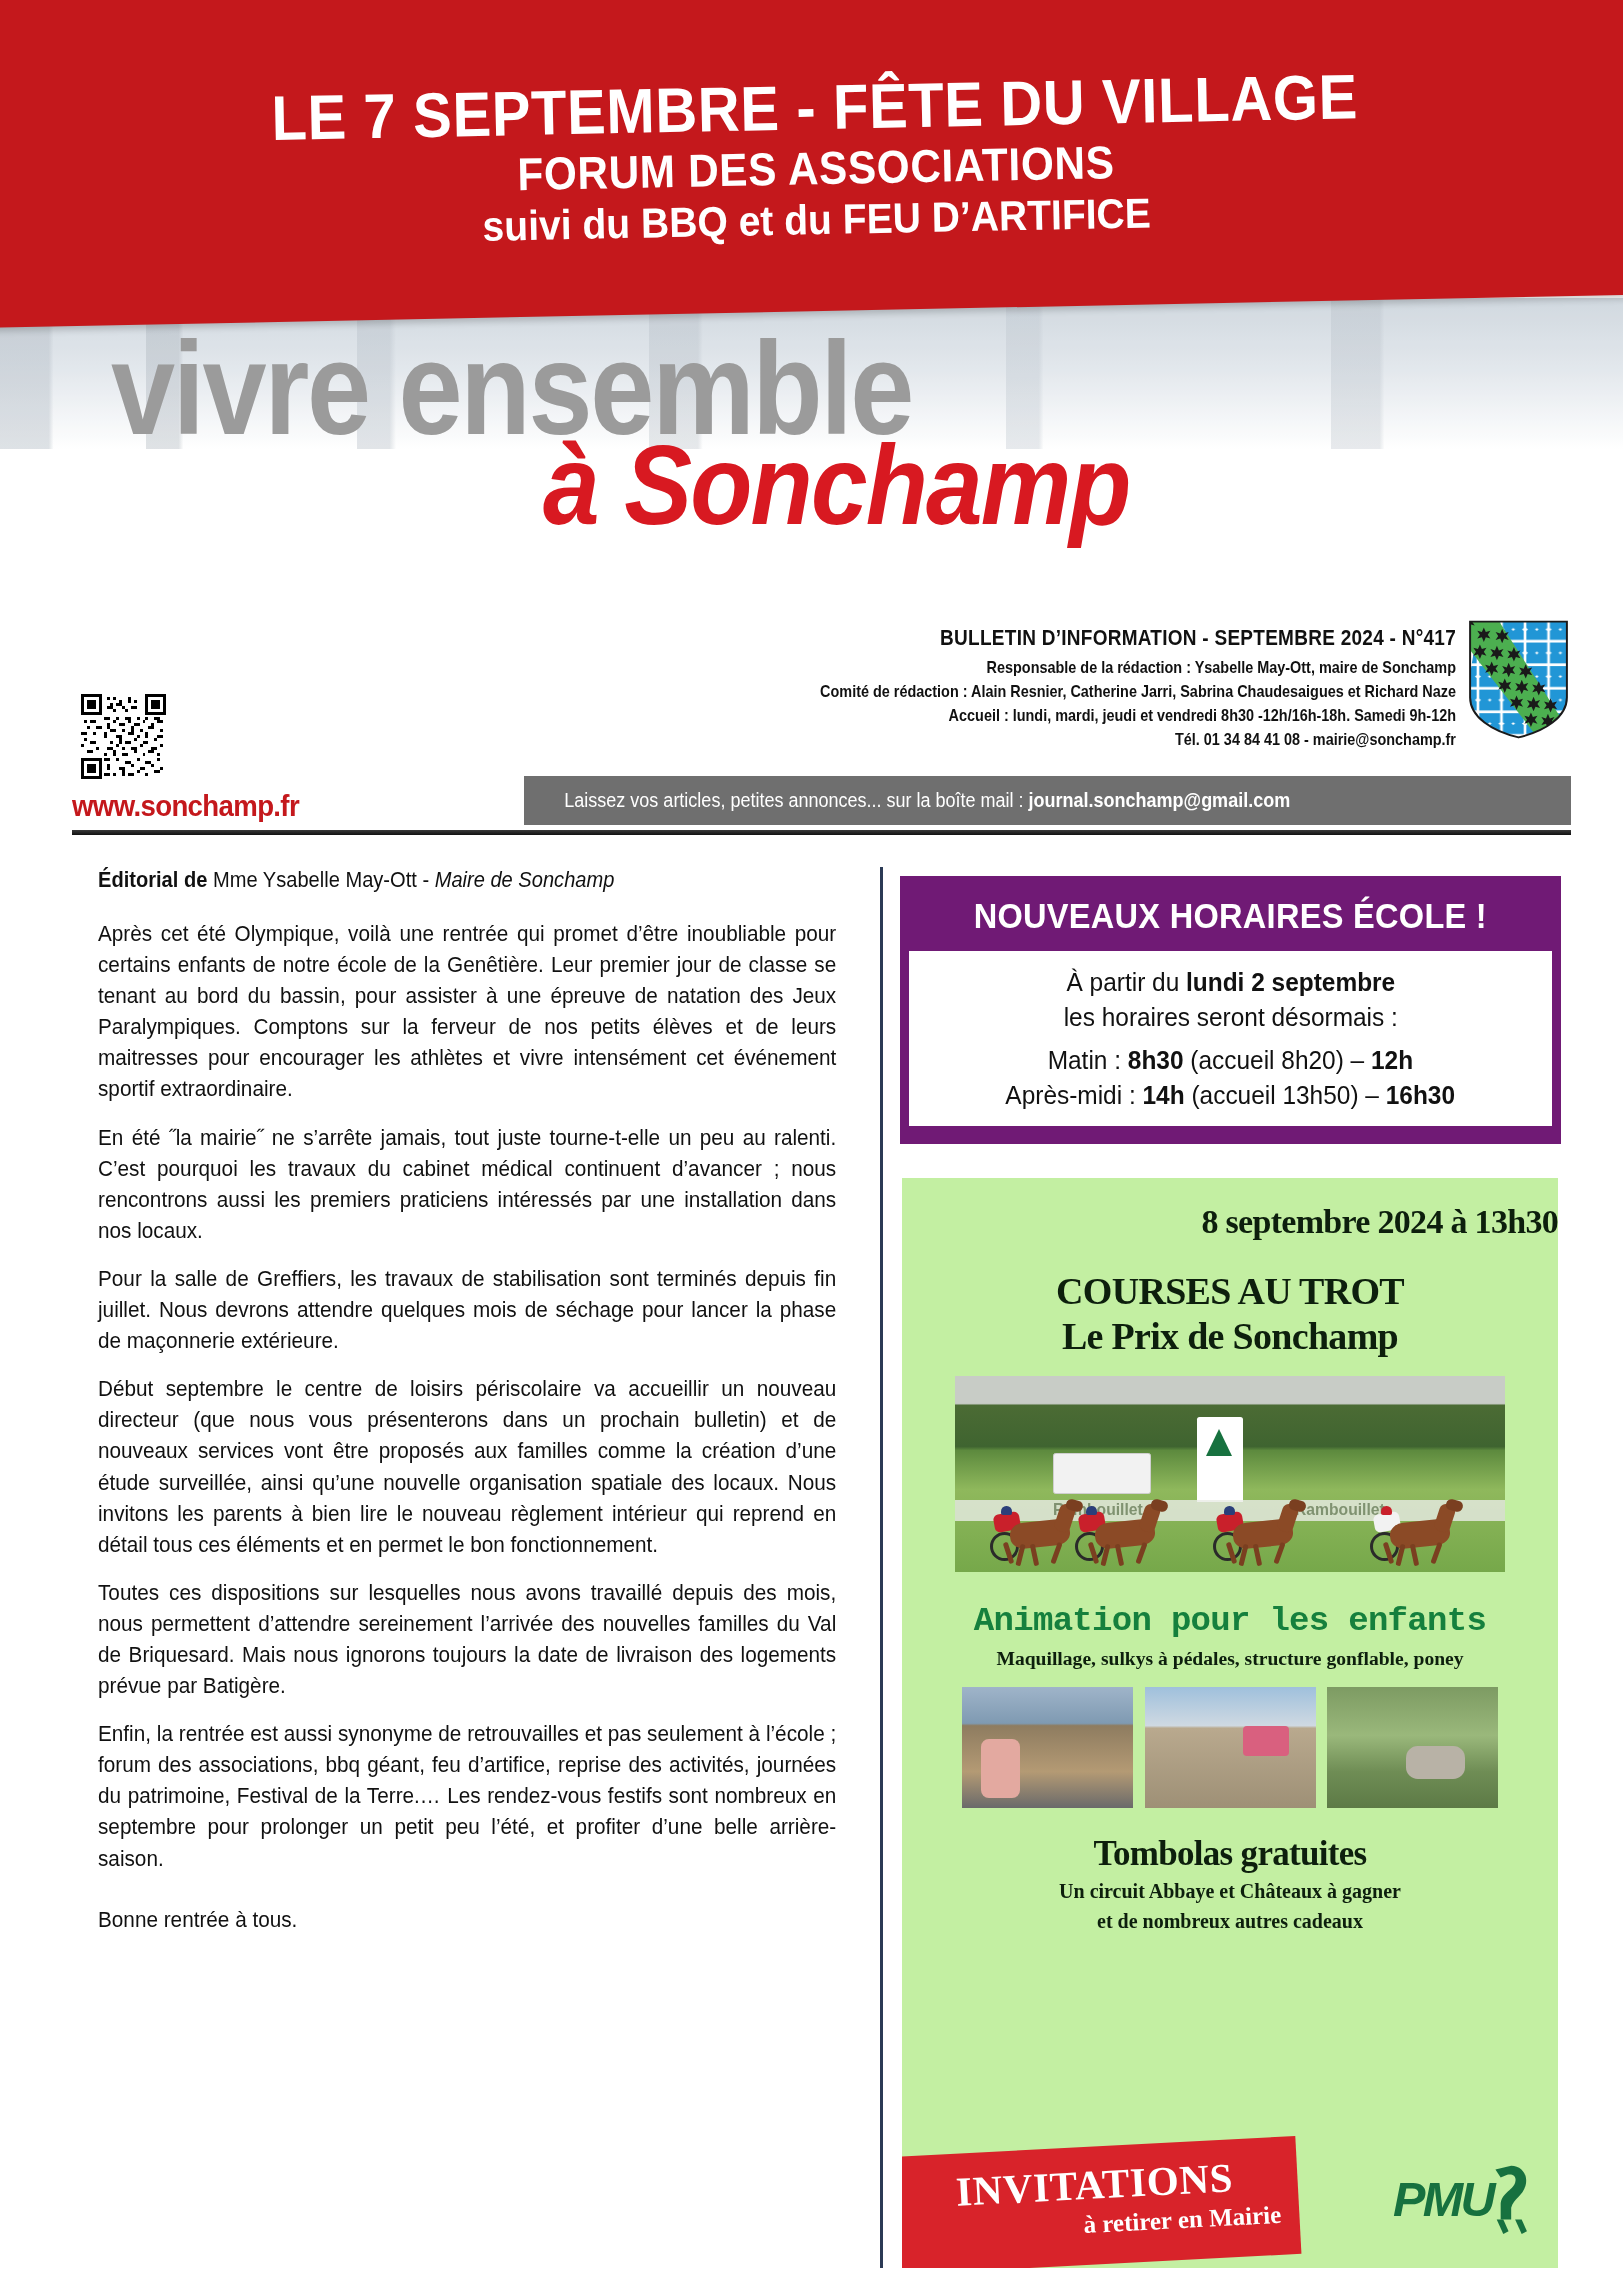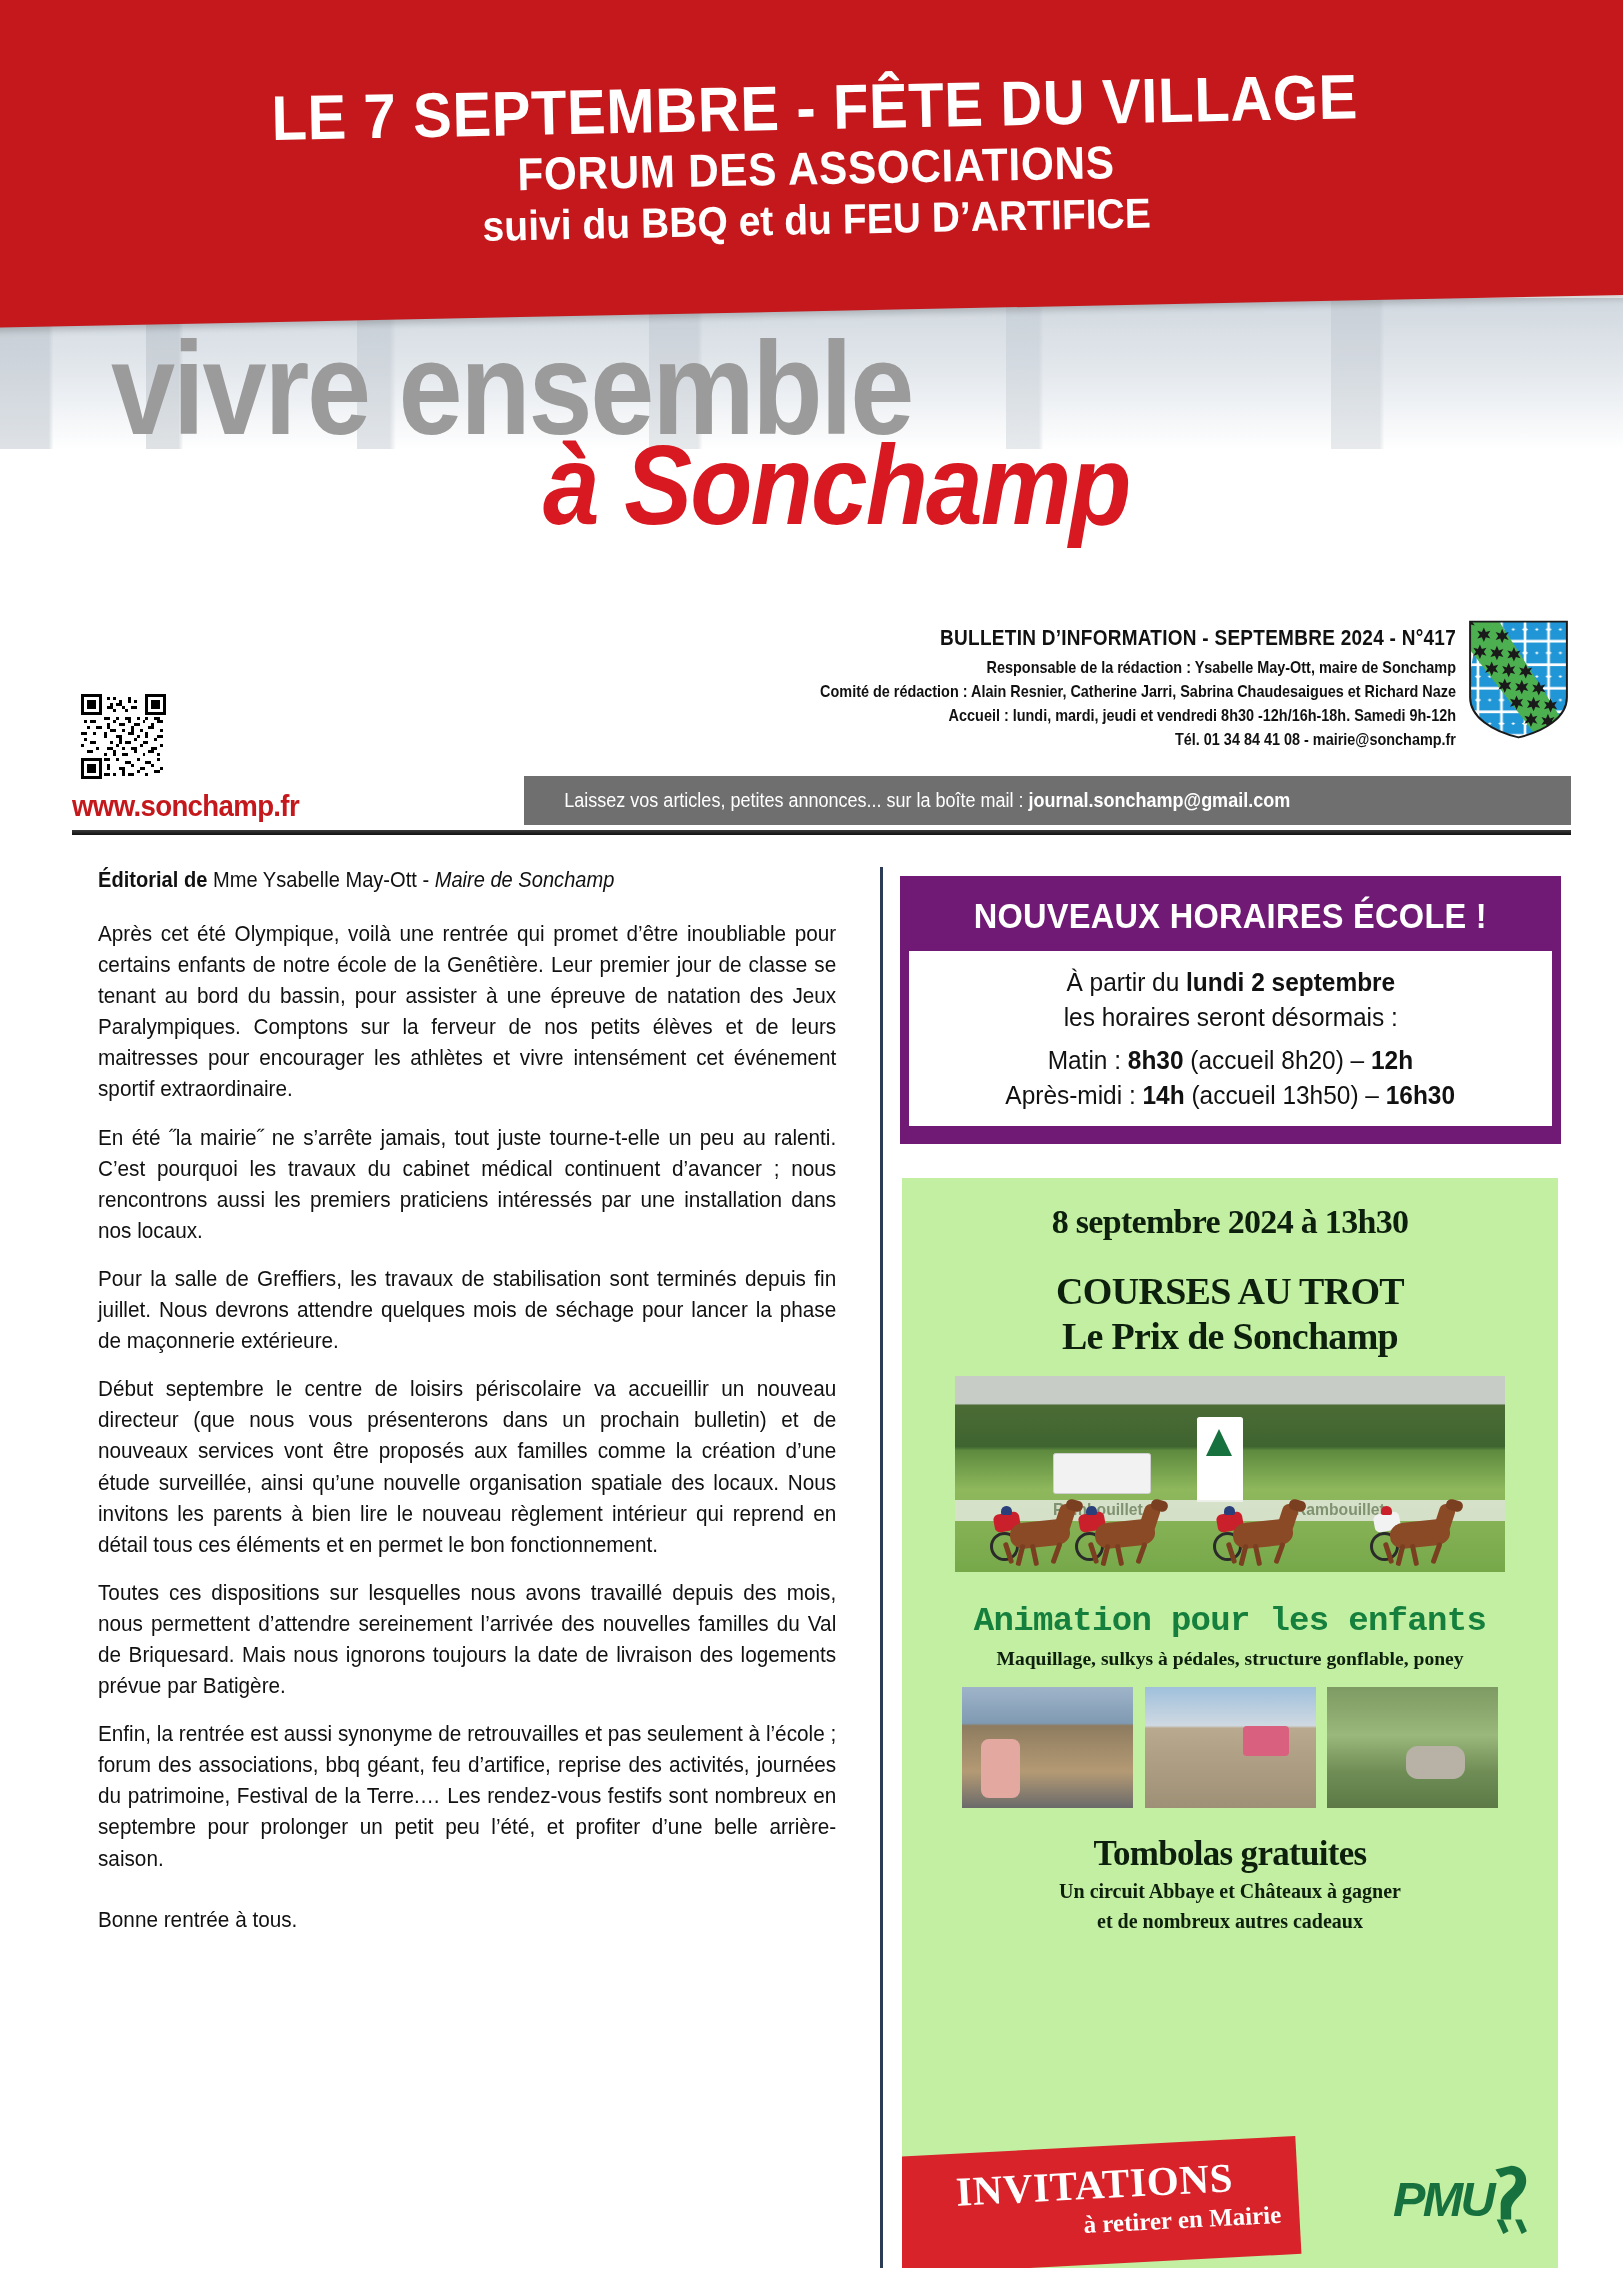--- a/index.html
+++ b/index.html
@@ -223,21 +223,21 @@
     overflow:hidden;
   }
   .poster-title{
     font-family:"Liberation Serif", serif;
     font-weight:bold; text-align:center;
     color:#0d1f0d; font-size:39px; line-height:1.05;
     padding-top:41px; letter-spacing:-0.7px;
   }
   .poster-date{
     font-family:"Liberation Serif", serif;
-    font-weight:bold; text-align:center;
+    font-weight:bold; text-align:right;
     color:#0d1f0d; font-size:34px;
     margin-top:25px; letter-spacing:-0.7px;
   }
   .poster-courses{
     font-family:"Liberation Serif", serif;
     font-weight:bold; text-align:center;
     color:#0d1f0d; font-size:38px;
     margin-top:27.5px; letter-spacing:-0.7px;
   }
   .poster-prix{

